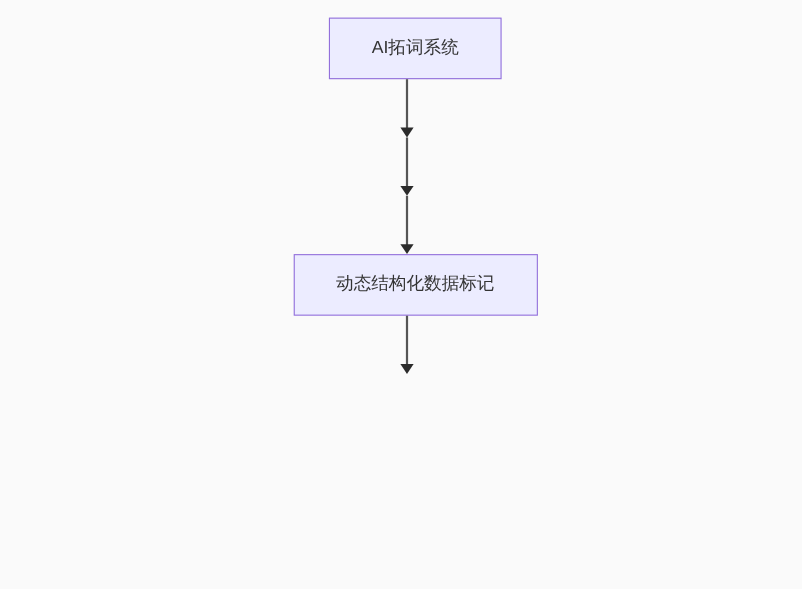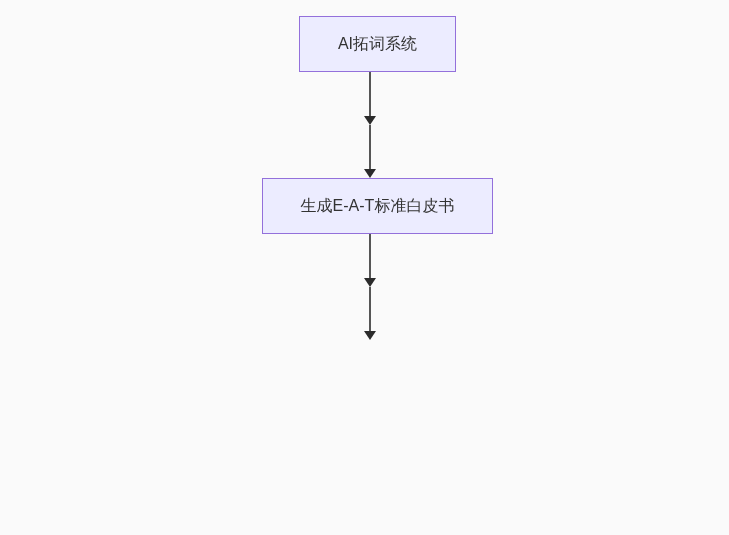--- a/index.html
+++ b/index.html
@@ -68,22 +68,22 @@
 <div class="flowchart">
     <div class="flow-node">AI拓词系统</div>
     <div class="flow-edge">
       <div class="arrow-line"></div>
       <div class="arrow-head"></div>
     </div>
     <div class="flow-edge">
       <div class="arrow-line"></div>
       <div class="arrow-head"></div>
     </div>
-    <div class="flow-node">生成E-A-T标准白皮书</div>
     <div class="flow-edge">
       <div class="arrow-line"></div>
       <div class="arrow-head"></div>
     </div>
+    <div class="flow-node">动态结构化数据标记</div>
     <div class="flow-edge">
       <div class="arrow-line"></div>
       <div class="arrow-head"></div>
     </div>
   </div>
 
 </body></html>

